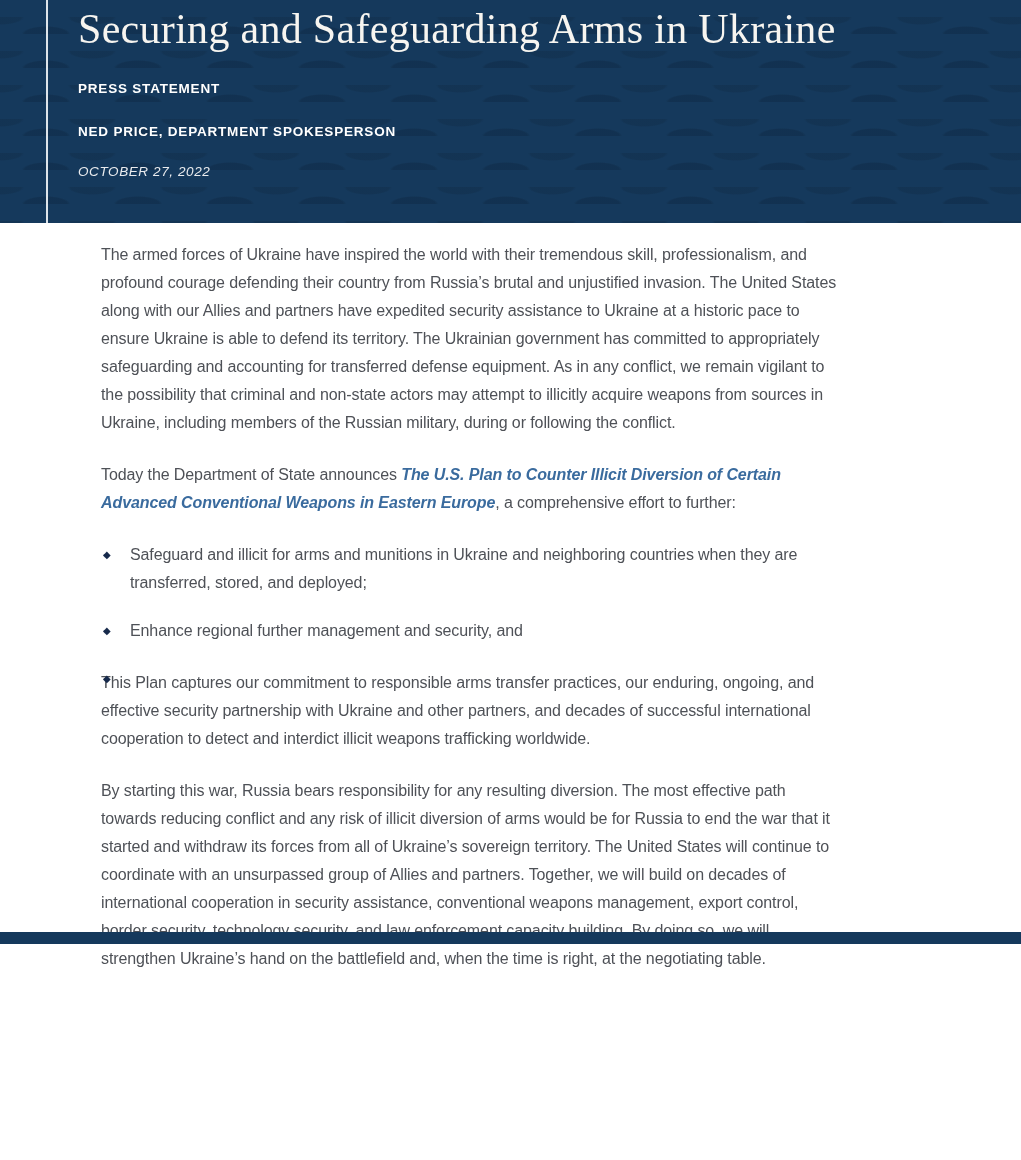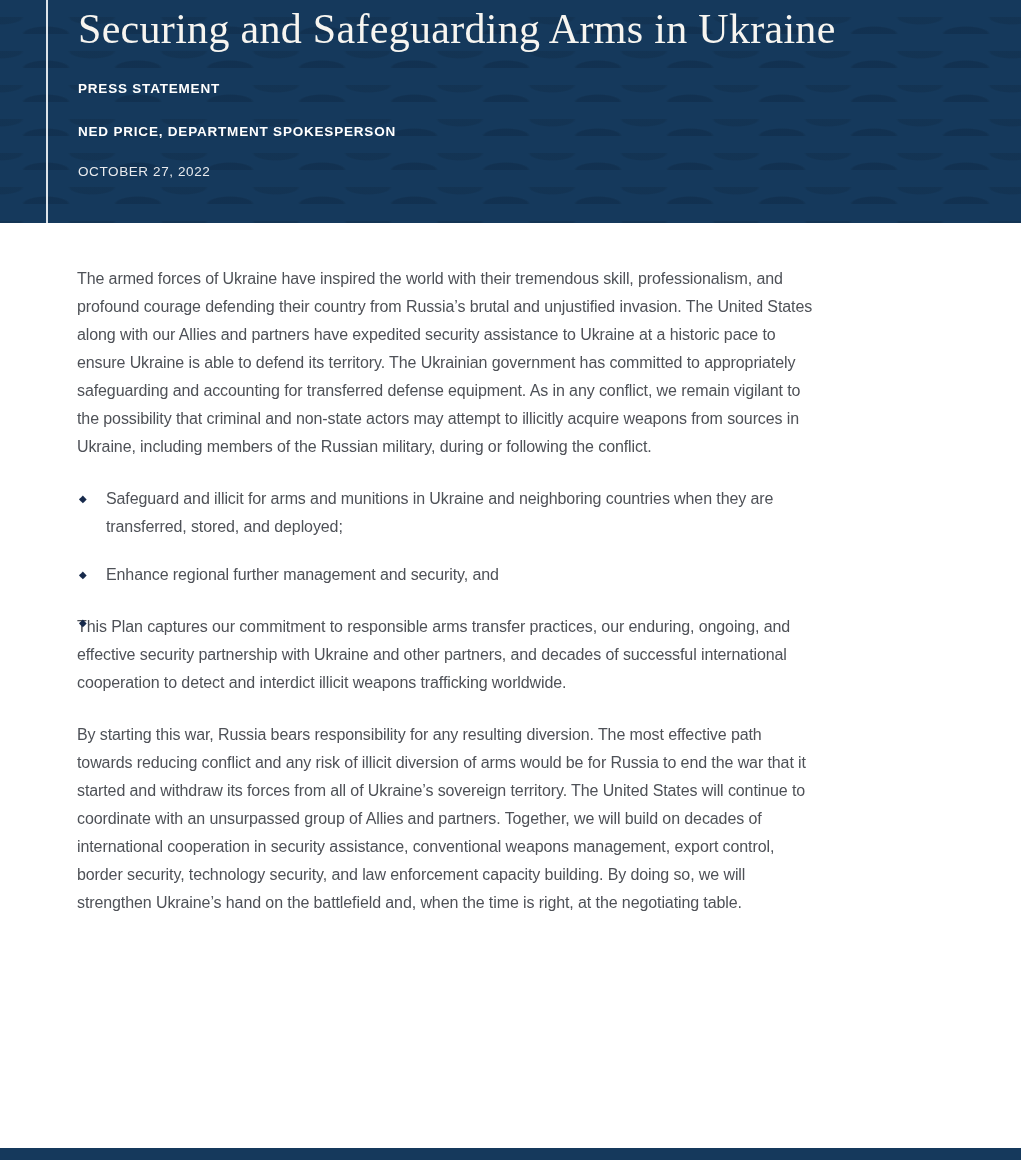--- a/index.html
+++ b/index.html
@@ -4,21 +4,21 @@
 <style>
   html, body { margin: 0; padding: 0; }
   body {
     width: 1021px;
     height: 1160px;
     overflow: hidden;
     position: relative;
     background: #ffffff;
     font-family: "Liberation Sans", sans-serif;
   }
-  .page { position: relative; width: 1021px; height: 1160px; }
+  .page { position: relative; width: 1021px; height: 944px; }
 
   
   .hero {
     position: relative;
     width: 100%;
     height: 223px;
     box-sizing: border-box;
     padding: 2px 0 0 78px;
     background-color: var(--navy, #15395c);
     background-image:
@@ -59,28 +59,29 @@
     font-weight: 700;
     letter-spacing: 0.8px;
     color: #ffffff;
   }
   .date {
     margin-top: 25px;
     font-size: 13.5px;
     font-weight: 400;
     letter-spacing: 0.6px;
     color: #e9ebee;
+    font-style: italic;
   }
 
   
   main {
     box-sizing: border-box;
-    margin-left: 77px;
+    margin-left: 101px;
     width: 744px;
-    padding-top: 42px;
+    padding-top: 18px;
     color: var(--body-text, #4e5157);
     font-size: 16px;
     letter-spacing: -0.1px;
     line-height: 28px;
   }
   main p { margin: 24px 0 0 0; }
   main p:first-child { margin-top: 0; }
 
   a.plan-link {
     color: var(--link, #3a6b9e);
@@ -128,20 +129,21 @@
     <div class="hero-rule"></div>
     <h1>Securing and Safeguarding Arms in Ukraine</h1>
     <div class="kicker">PRESS STATEMENT</div>
     <div class="byline">NED PRICE, DEPARTMENT SPOKESPERSON</div>
     <div class="date">OCTOBER 27, 2022</div>
   </header>
 
   <main>
     <p>The armed forces of Ukraine have inspired the world with their tremendous skill, professionalism, and profound courage defending their country from Russia’s brutal and unjustified invasion.  The United States along with our Allies and partners have expedited security assistance to Ukraine at a historic pace to ensure Ukraine is able to defend its territory.  The Ukrainian government has committed to appropriately safeguarding and accounting for transferred defense equipment.  As in any conflict, we remain vigilant to the possibility that criminal and non-state actors may attempt to illicitly acquire weapons from sources in Ukraine, including members of the Russian military, during or following the conflict.</p>
 
+    <p><span>Today the Department of State announces </span><a class="plan-link" href="#">The U.S. Plan to Counter Illicit Diversion of Certain Advanced Conventional Weapons in Eastern Europe</a><span>, a comprehensive effort to further:</span></p>
 
     <ul class="bullets">
       <li>
         <span class="bullet-glyph">◆</span>
         <span>Safeguard and illicit for arms and munitions in Ukraine and neighboring countries when they are transferred, stored, and deployed;</span>
       </li>
       <li>
         <span class="bullet-glyph">◆</span>
         <span>Enhance regional further management and security, and</span>
       </li>

